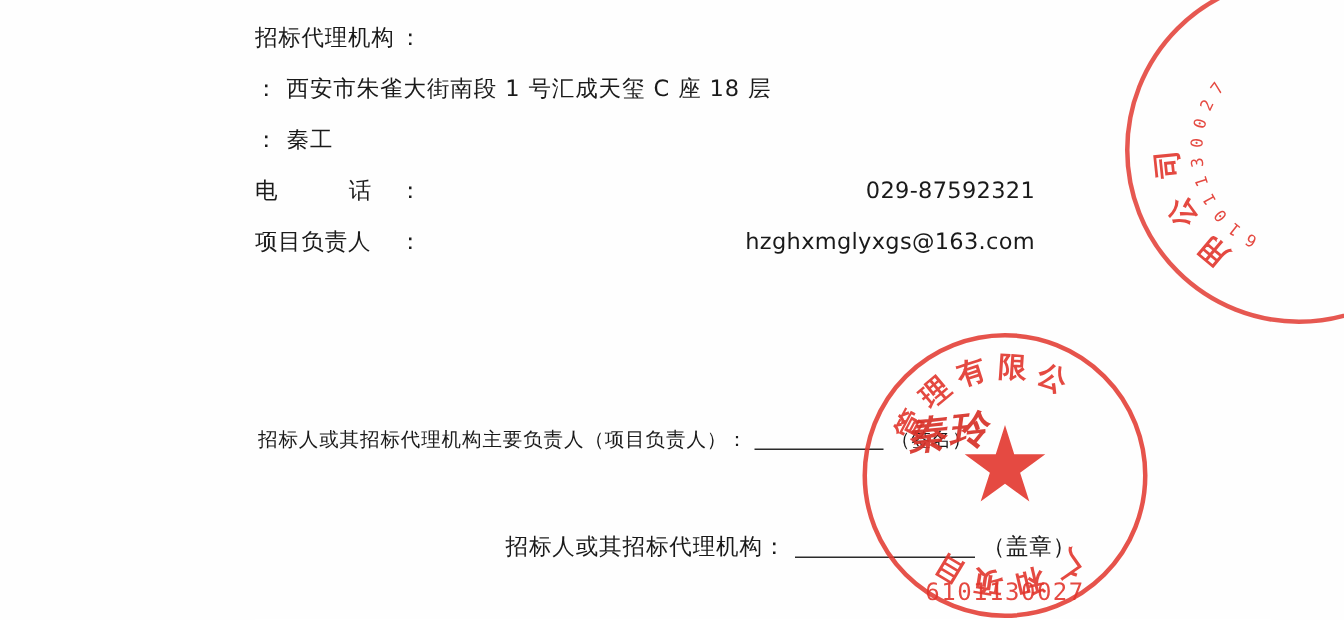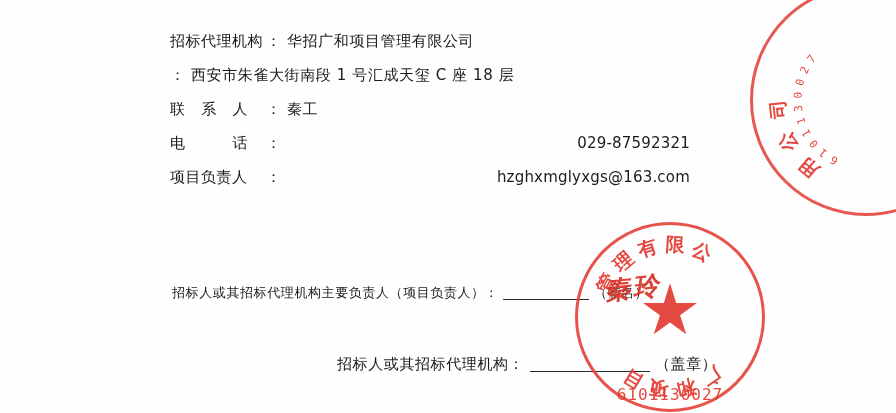--- a/index.html
+++ b/index.html
@@ -19,21 +19,21 @@
   #page {
     position: absolute;
     inset: 0;
     background: #fefefe;
   }
 
   
   .contact-block {
     position: absolute;
     left: 170px;
-    top: 24px;
+    top: 8px;
     width: 520px;
   }
   .contact-row {
     display: flex;
     align-items: baseline;
     height: 34px;
     font-size: 15px;
     line-height: 34px;
     white-space: nowrap;
   }
@@ -189,30 +189,28 @@
 </head>
 <body>
 
 <div id="page">
 
   <div class="contact-block">
 
     <div class="contact-row">
       <span class="contact-label">招标代理机构</span>
       <span class="contact-sep">：</span>
-      <span class="contact-value">华招广和项目管理有限公司</span>
     </div>
 
     <div class="contact-row">
       <span class="contact-sep">：</span>
       <span class="contact-value">西安市朱雀大街南段 1 号汇成天玺 C 座 18 层</span>
     </div>
 
     <div class="contact-row">
-      <span class="contact-label spread">联 系 人</span>
       <span class="contact-sep">：</span>
       <span class="contact-value">秦工</span>
     </div>
 
     <div class="contact-row">
       <span class="contact-label spread">电 话</span>
       <span class="contact-sep">：</span>
       <span class="contact-value latin">029-87592321</span>
     </div>
 

